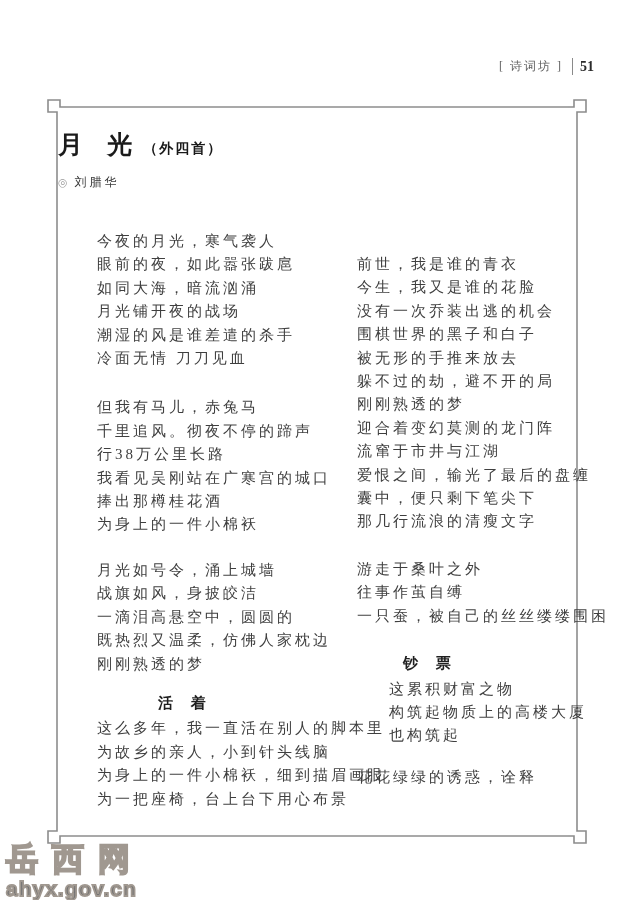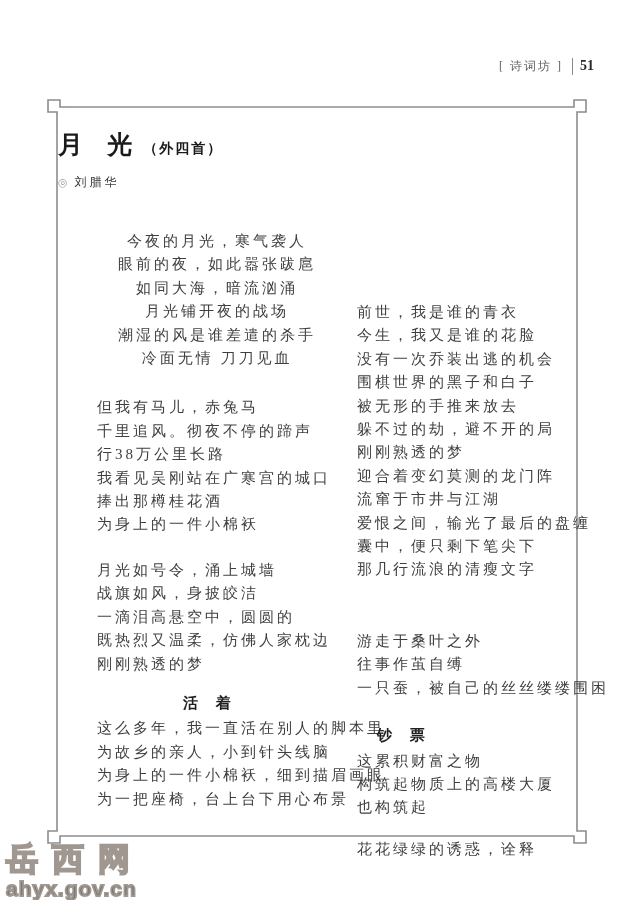--- a/index.html
+++ b/index.html
@@ -8,21 +8,21 @@
     background:#ffffff;
     font-family:"Liberation Serif","DejaVu Serif",serif;
     position:relative;
     overflow:hidden;
   }
   .page { position:absolute; inset:0; }
 
   
   .header {
     position:absolute; top:58px; right:42px;
-    display:flex; align-items:flex-start;
+    display:flex; align-items:center;
     color:#5a5a5a;
   }
   .section-label { font-size:12px; letter-spacing:2px; color:#5f5f5f; }
   .header-divider { width:1px; height:17px; background:#8a8a8a; margin:0 7px 0 9px; }
   .page-number { font-size:14px; font-weight:bold; color:#2b2b2b; font-family:"Liberation Serif",serif; }
 
   
   .frame-svg { position:absolute; left:0; top:0; }
 
   
@@ -38,31 +38,31 @@
   
   .col { position:absolute; color:#3f3f3f; }
   .col-left  { left:97px;  top:230px; width:240px; }
   .col-right { left:357px; top:253px; width:230px; }
   .stanza { margin:0; padding:0; }
   .line {
     font-size:15px; line-height:23.4px;
     letter-spacing:3px; white-space:nowrap;
     color:#3f3f3f;
   }
-  .gap26 { margin-bottom:26px;text-align:center; }
-  .gap24 { margin-bottom:24px;margin-top:48px; }
+  .gap26 { margin-bottom:26px; }
+  .gap24 { margin-bottom:24px; }
   .gap22 { margin-bottom:22px; }
-  .gap18 { margin-bottom:18px; }
+  .gap18 { margin-bottom:18px;margin-left:32px; }
   .gap16 { margin-bottom:16px; }
   .sub-heading {
     font-size:15px; font-weight:bold; letter-spacing:7px;
     line-height:23.4px; color:#1f1f1f; margin-bottom:2px;
   }
-  .indent-left  { margin-left:86px; }
-  .indent-right { margin-left:20px; }
+  .indent-left  { margin-left:61px; }
+  .indent-right { margin-left:46px; }
 
   
   .watermark {
     position:absolute; left:6px; top:843px;
     line-height:1; user-select:none;
   }
   .wm-name {
     font-size:32px; font-weight:bold; letter-spacing:14px;
     color:#ded8d2; -webkit-text-stroke:2px #a09890;
     font-family:"Liberation Sans","DejaVu Sans",sans-serif;

